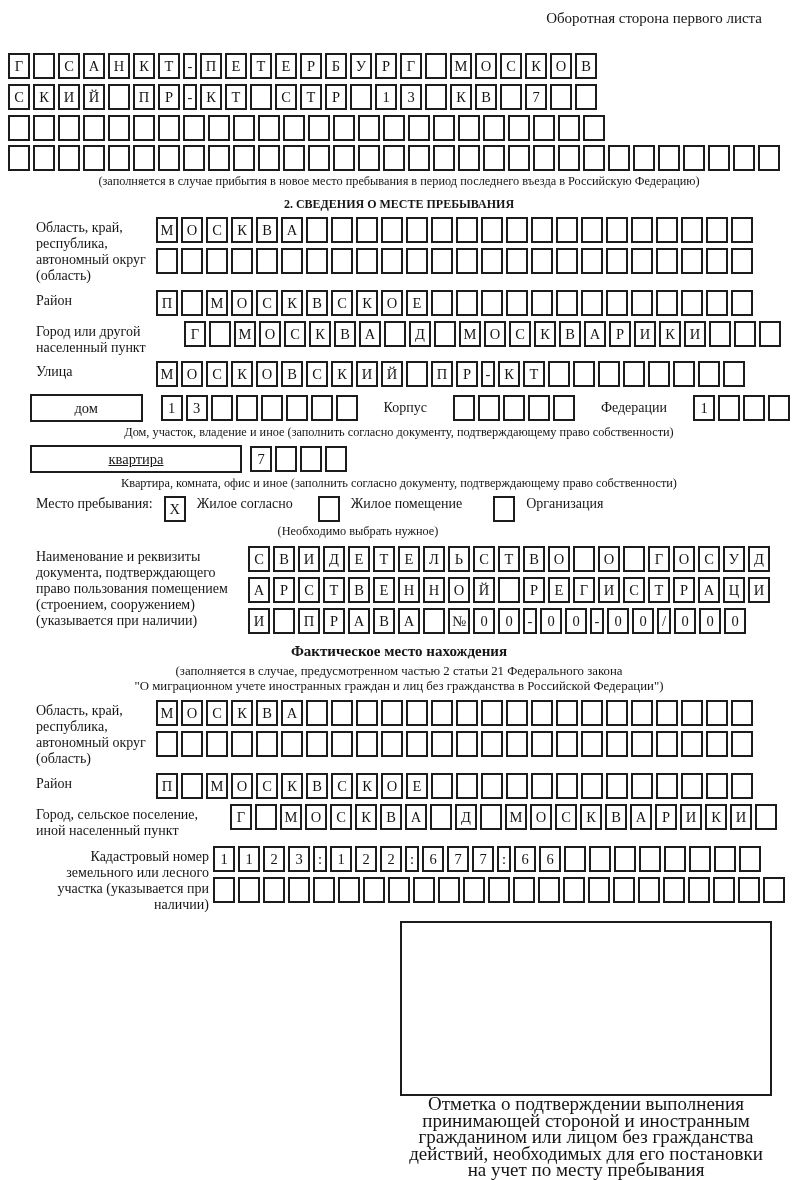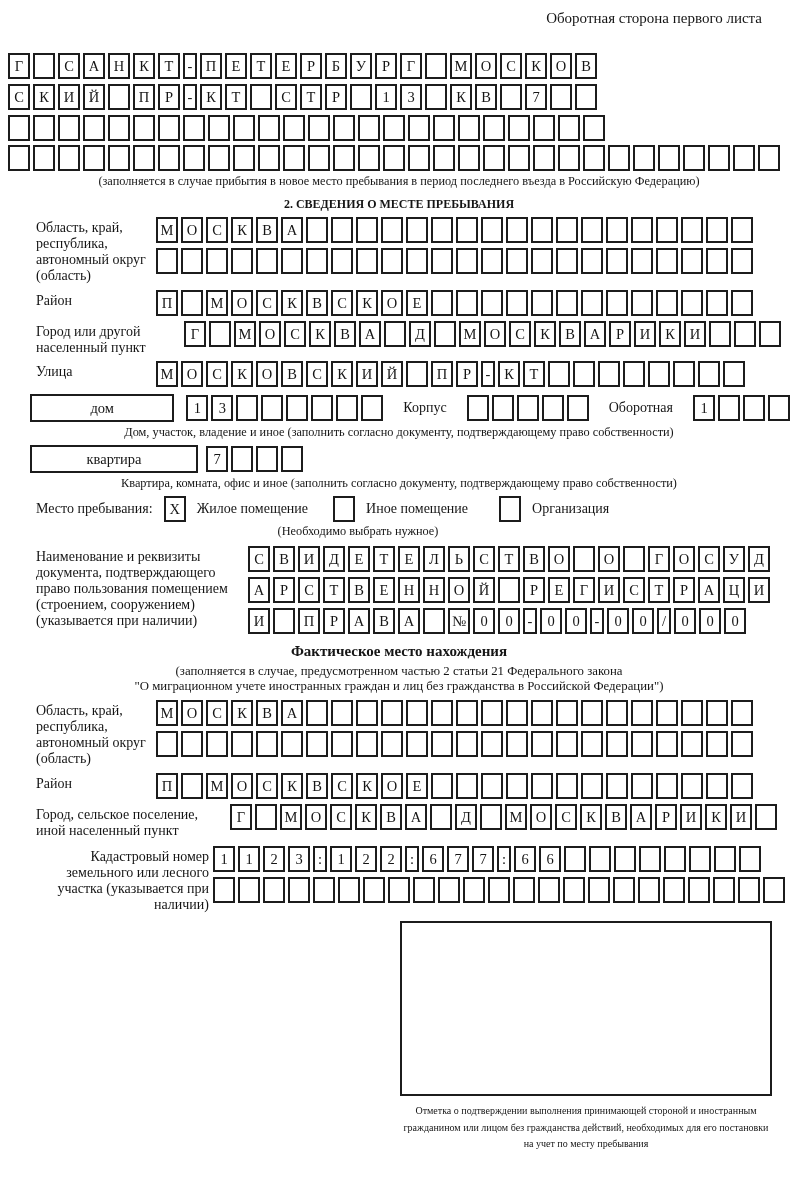--- a/index.html
+++ b/index.html
@@ -22,24 +22,24 @@
   .frow{display:flex;align-items:flex-start;}
   .flabel{box-sizing:border-box;font-size:14px;line-height:16px;padding:3px 4px 0 28px;flex:0 0 auto;}
   .w162{width:162px;} .w148{width:148px;} .w222{width:222px;} .w205{width:205px;text-align:right;} .w240{width:240px;}
   .offset28{margin-left:28px;}
   .note{text-align:center;font-size:12.3px;line-height:15px;}
   .h-section{text-align:center;font-weight:bold;font-size:12px;line-height:18px;}
   .wbox{box-sizing:border-box;border:2px solid #1c1c1c;height:28px;display:flex;align-items:center;justify-content:center;font-size:14.5px;background:#fff;}
   .inline-label{font-size:14px;line-height:26px;white-space:nowrap;}
   .stamp-col{margin-left:392px;width:372px;}
   .stamp-box{box-sizing:border-box;border:2px solid #1c1c1c;height:175px;background:#fff;}
-  .stamp-note{font-size:10px;line-height:16.5px;text-align:center;margin-top:7px;}
+  .stamp-note{font-size:19px;line-height:16.5px;text-align:center;margin-top:0;}
   .mt3{margin-top:3px;} .mt4{margin-top:4px;} .mt5{margin-top:5px;} .mt6{margin-top:6px;}
   .mt7{margin-top:7px;} .mt8{margin-top:8px;} .mt26{margin-top:26px;}
-  .stay-row{display:flex;align-items:center;margin-left:28px;gap:11px;font-size:14px;}
+  .stay-row{display:flex;align-items:flex-start;margin-left:28px;gap:11px;font-size:14px;}
   .stay-note{width:400px;margin-left:150px;text-align:center;font-size:12.3px;margin-top:2px;}
   .gap18{margin-left:14px;} .gap26{margin-left:20px;}
 </style>
 </head>
 <body>
 
 <div class="side-note">Оборотная сторона первого листа</div>
 
 <div class="frow mt26">
   <div class="cellrows">
@@ -301,67 +301,67 @@
       <span class="cell"></span>
       <span class="cell"></span>
       <span class="cell"></span>
       <span class="cell"></span>
       <span class="cell"></span>
       <span class="cell"></span>
       <span class="cell"></span>
     </div>
 </div>
 
-<div class="frow mt7" style="margin-left:22px;gap:12px;align-items:center;">
+<div class="frow mt7" style="margin-left:22px;gap:18px;align-items:center;">
   <div class="wbox" style="width:168px;">дом</div>
   <div class="cells">
       <span class="cell">1</span>
       <span class="cell">3</span>
       <span class="cell"></span>
       <span class="cell"></span>
       <span class="cell"></span>
       <span class="cell"></span>
       <span class="cell"></span>
       <span class="cell"></span>
     </div>
   <div class="inline-label" style="padding:0 8px;">Корпус</div>
   <div class="cells">
       <span class="cell"></span>
       <span class="cell"></span>
       <span class="cell"></span>
       <span class="cell"></span>
       <span class="cell"></span>
     </div>
-  <div class="inline-label" style="padding:0 8px;">Оборотная</div>
+  <div class="inline-label" style="padding:0 8px;">Федерации</div>
   <div class="cells">
       <span class="cell">1</span>
       <span class="cell"></span>
       <span class="cell"></span>
       <span class="cell"></span>
     </div>
 </div>
 <div class="note mt3">Дом, участок, владение и иное (заполнить согласно документу, подтверждающему право собственности)</div>
 
 <div class="frow mt5" style="margin-left:22px;gap:8px;align-items:center;">
-  <div class="wbox" style="width:168px;">квартира</div>
+  <div class="wbox" style="width:212px;text-decoration:underline;">квартира</div>
   <div class="cells">
       <span class="cell">7</span>
       <span class="cell"></span>
       <span class="cell"></span>
       <span class="cell"></span>
     </div>
 </div>
 <div class="note mt3">Квартира, комната, офис и иное (заполнить согласно документу, подтверждающему право собственности)</div>
 
 <div class="stay-row mt5">
   <span>Место пребывания:</span>
   <span class="cell">X</span>
+  <span>Жилое согласно</span>
+  <span class="cell gap18"></span>
   <span>Жилое помещение</span>
-  <span class="cell gap18"></span>
-  <span>Иное помещение</span>
   <span class="cell gap26"></span>
   <span>Организация</span>
 </div>
 <div class="stay-note">(Необходимо выбрать нужное)</div>
 
 <div class="frow mt7">
   <div class="flabel w240">Наименование и реквизиты документа, подтверждающего право пользования помещением (строением, сооружением) (указывается при наличии)</div>
   <div class="cellrows">
     <div class="cells">
         <span class="cell">С</span>

